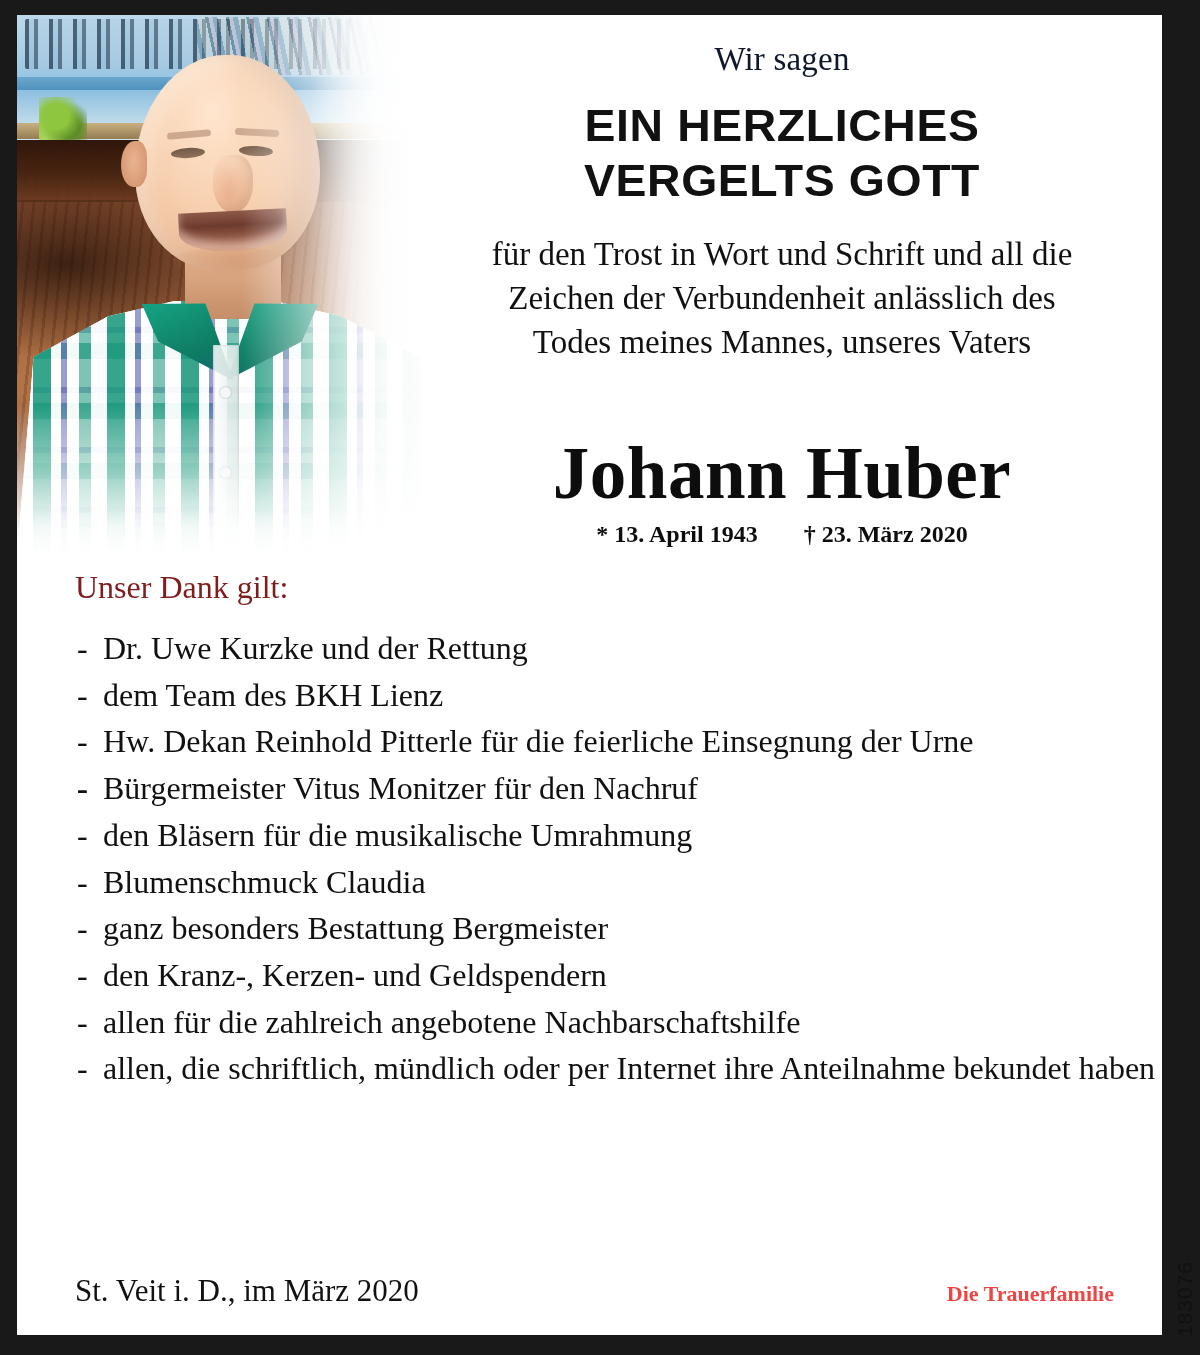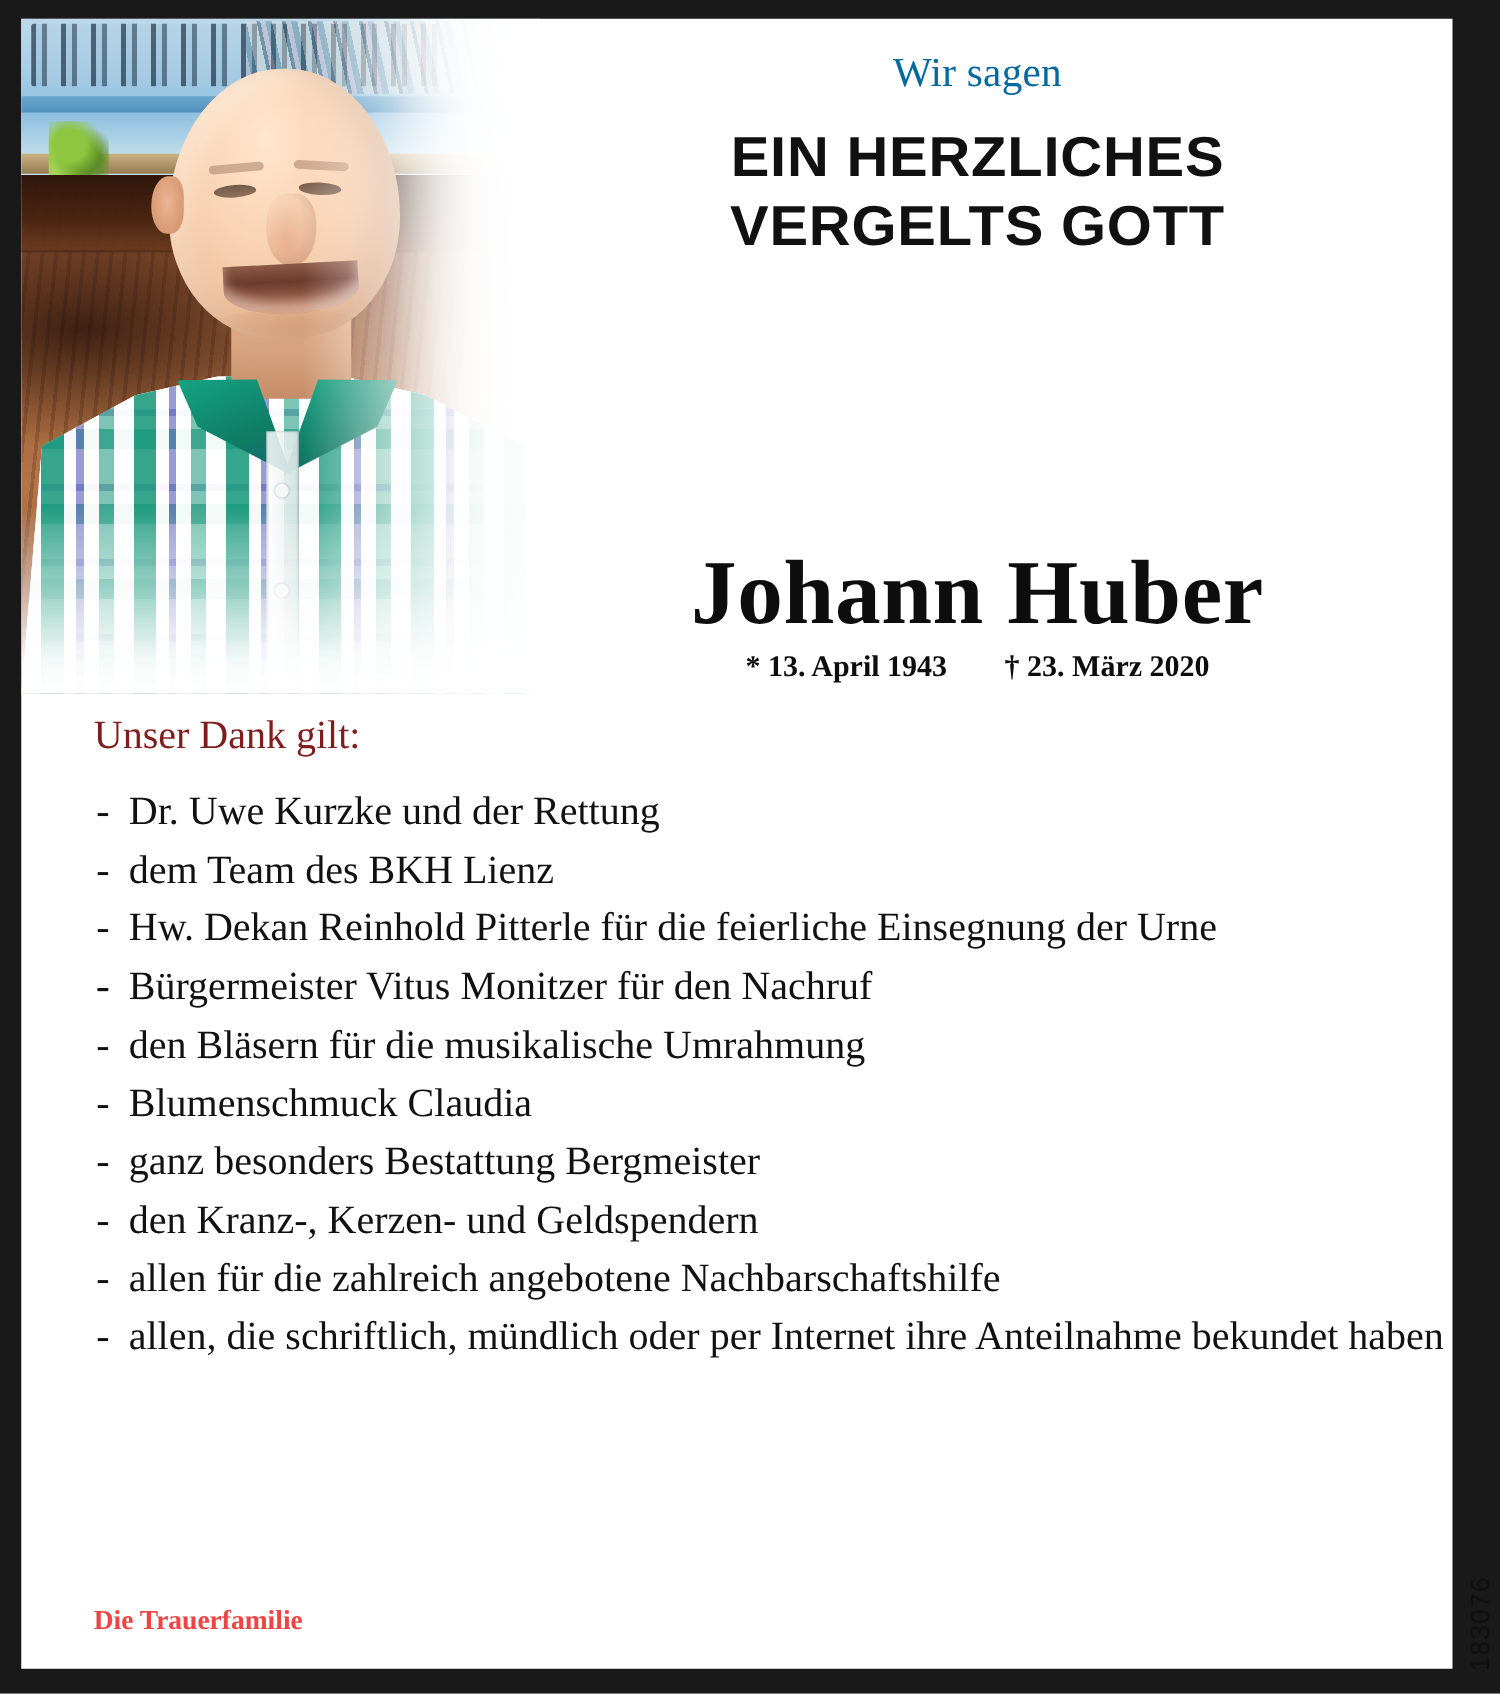--- a/index.html
+++ b/index.html
@@ -245,21 +245,21 @@
   .header-col {
     position: absolute;
     left: 400px;
     top: 26px;
     width: 730px;
     text-align: center;
   }
   .wir-sagen {
     font-size: 33px;
     line-height: 1.1;
-    color: #0369a1;
+    color: #0f172a;
     letter-spacing: .2px;
   }
   .headline {
     margin-top: 22px;
     font-family: "Liberation Sans", "DejaVu Sans", sans-serif;
     font-weight: 700;
     font-size: 45px;
     line-height: 1.22;
     letter-spacing: .6px;
     color: #111111;
@@ -403,20 +403,25 @@
         <div class="photo-fade-bottom"></div>
       </div>
     </div>
 
     <div class="header-col">
       <div class="wir-sagen">Wir sagen</div>
       <div class="headline">
         <div>EIN HERZLICHES</div>
         <div>VERGELTS GOTT</div>
       </div>
+      <div class="intro">
+        <div>für den Trost in Wort und Schrift und all die</div>
+        <div>Zeichen der Verbundenheit anlässlich des</div>
+        <div>Todes meines Mannes, unseres Vaters</div>
+      </div>
     </div>
 
     <div class="name-block">
       <div class="deceased-name">Johann Huber</div>
       <div class="dates">
         <span>*</span>
         <span>13. April 1943</span>
         <span class="date-gap"></span>
         <span>†</span>
         <span>23. März 2020</span>
@@ -469,18 +474,19 @@
           <span class="item-text">allen für die zahlreich angebotene Nachbarschaftshilfe</span>
         </li>
         <li class="thanks-item">
           <span class="dash">-</span>
           <span class="item-text">allen, die schriftlich, mündlich oder per Internet ihre Anteilnahme bekundet haben</span>
         </li>
       </ul>
     </div>
 
     <div class="footer">
+      <div class="footer-place">St. Veit i. D., im März 2020</div>
       <div class="footer-family">Die Trauerfamilie</div>
     </div>
   </div>
 
   <div class="ref-number">183076</div>
 </div>
 
 </body></html>

